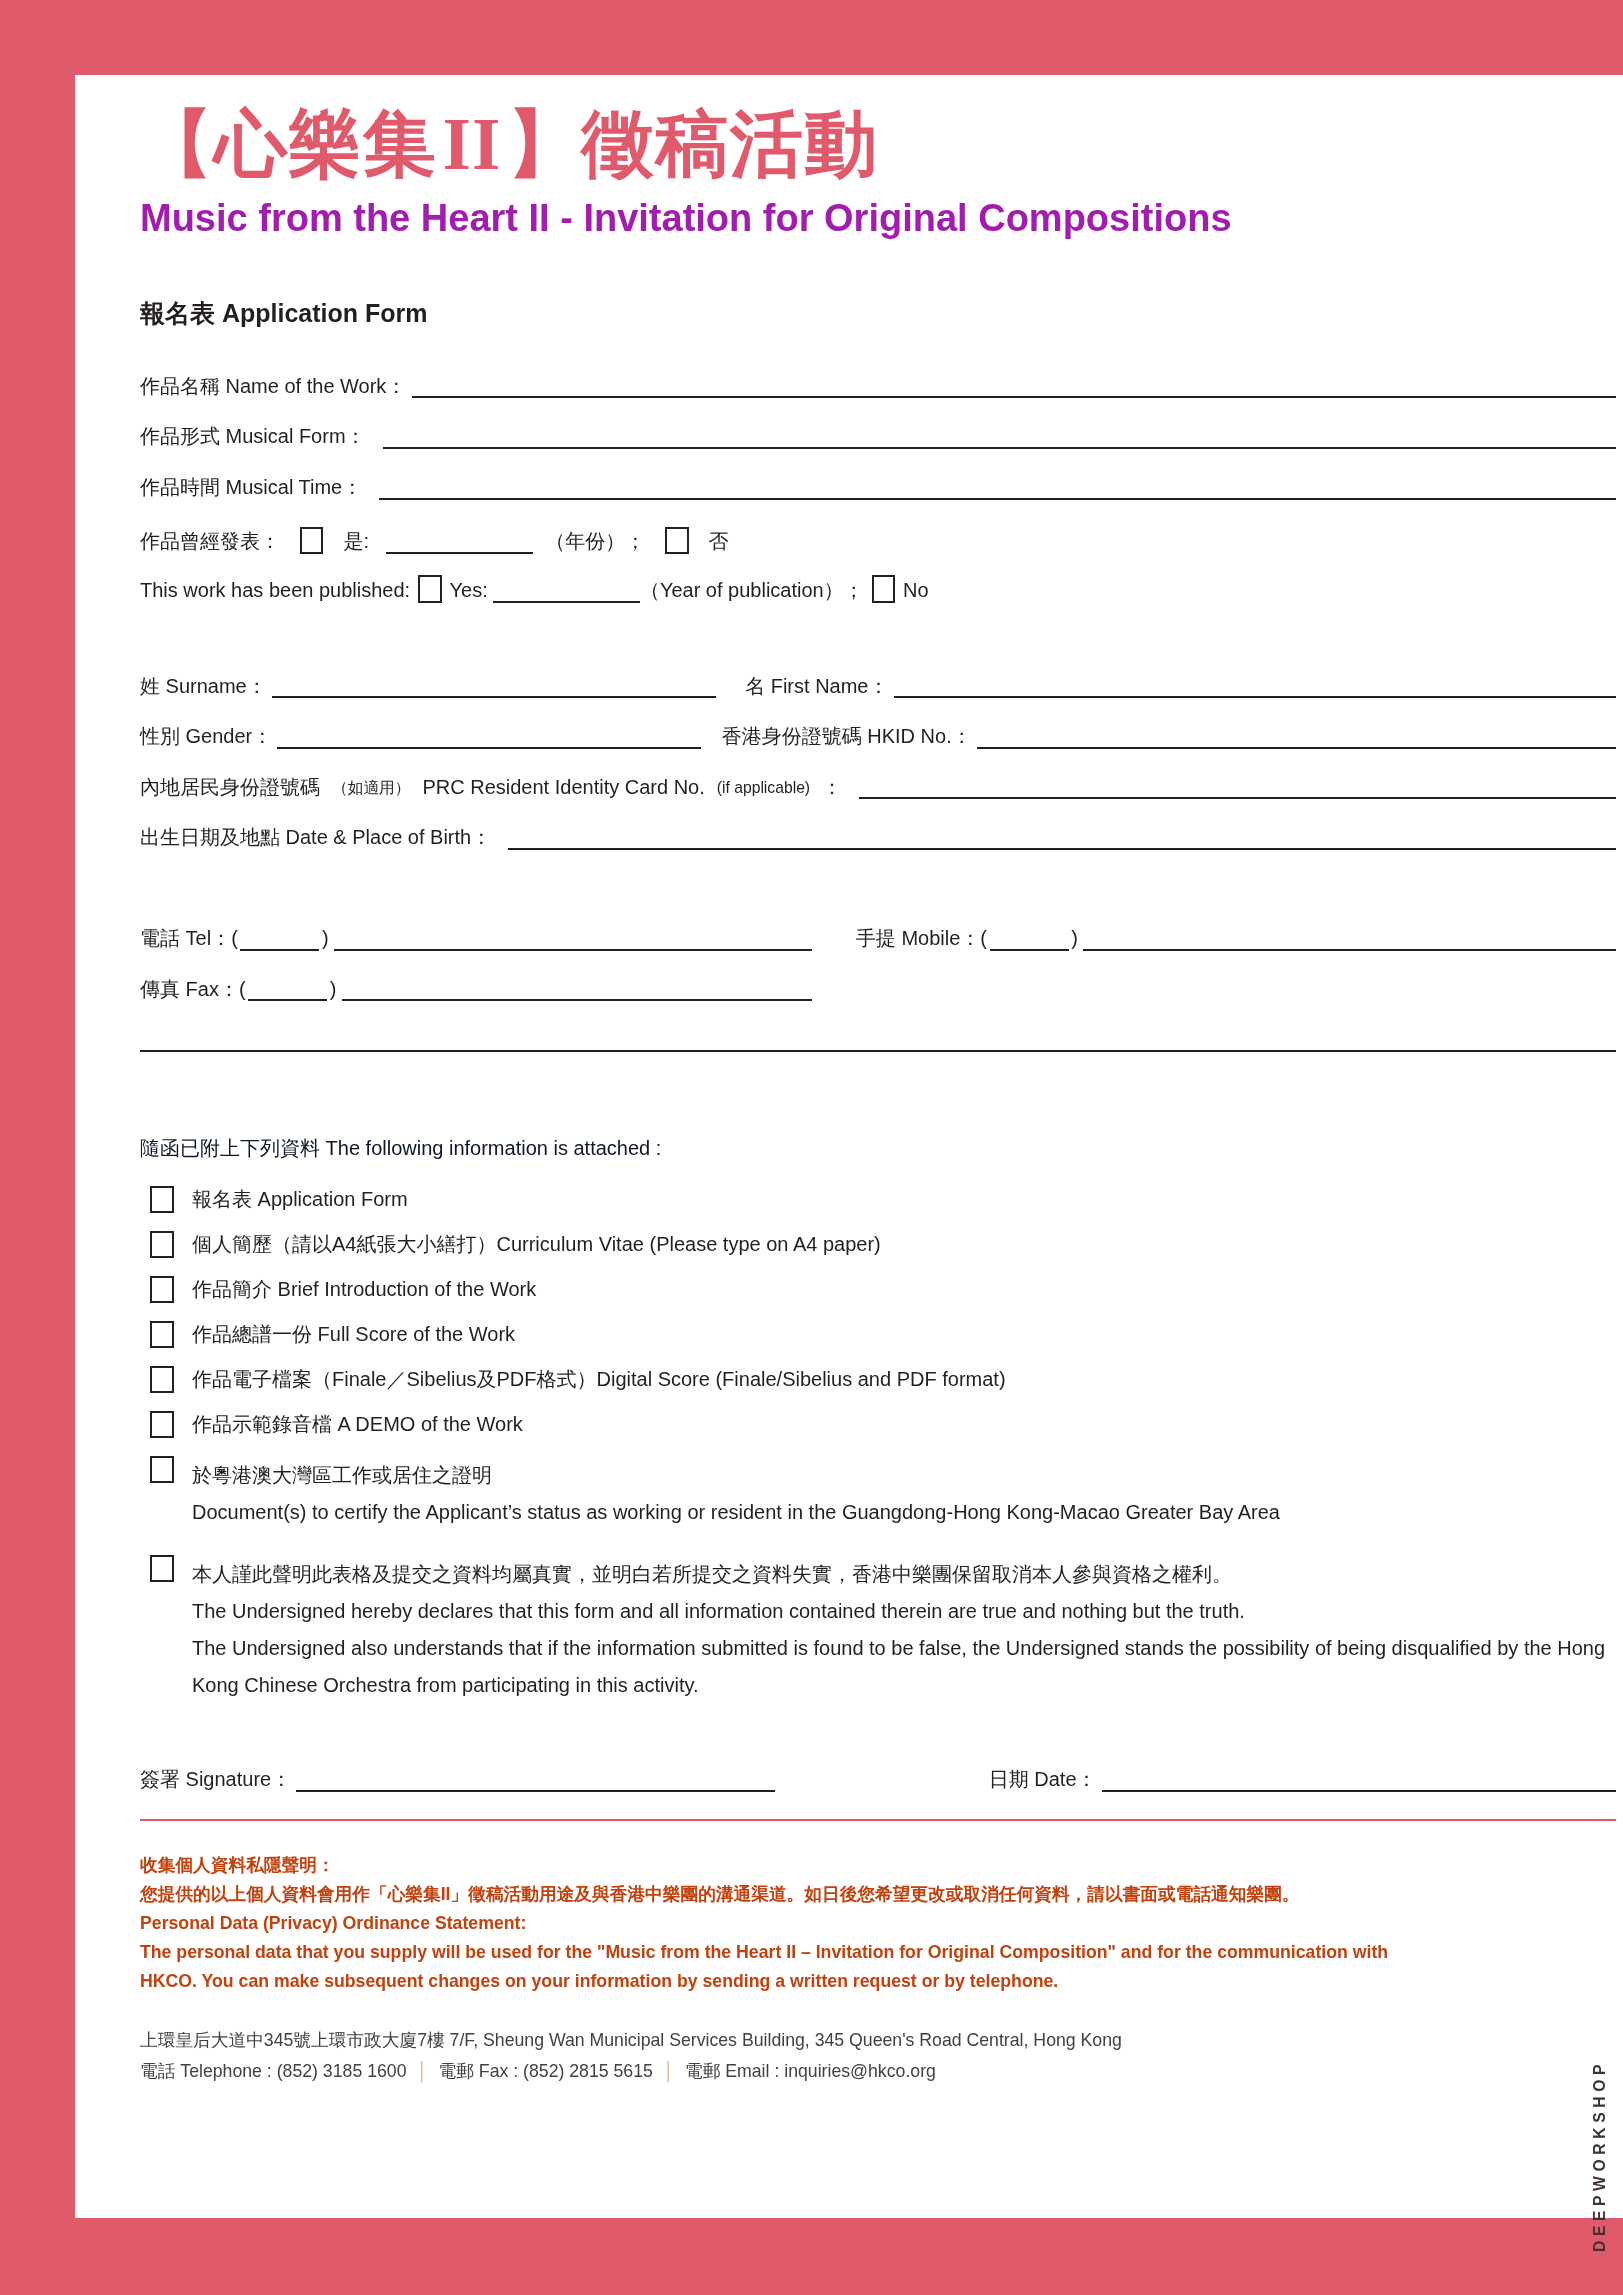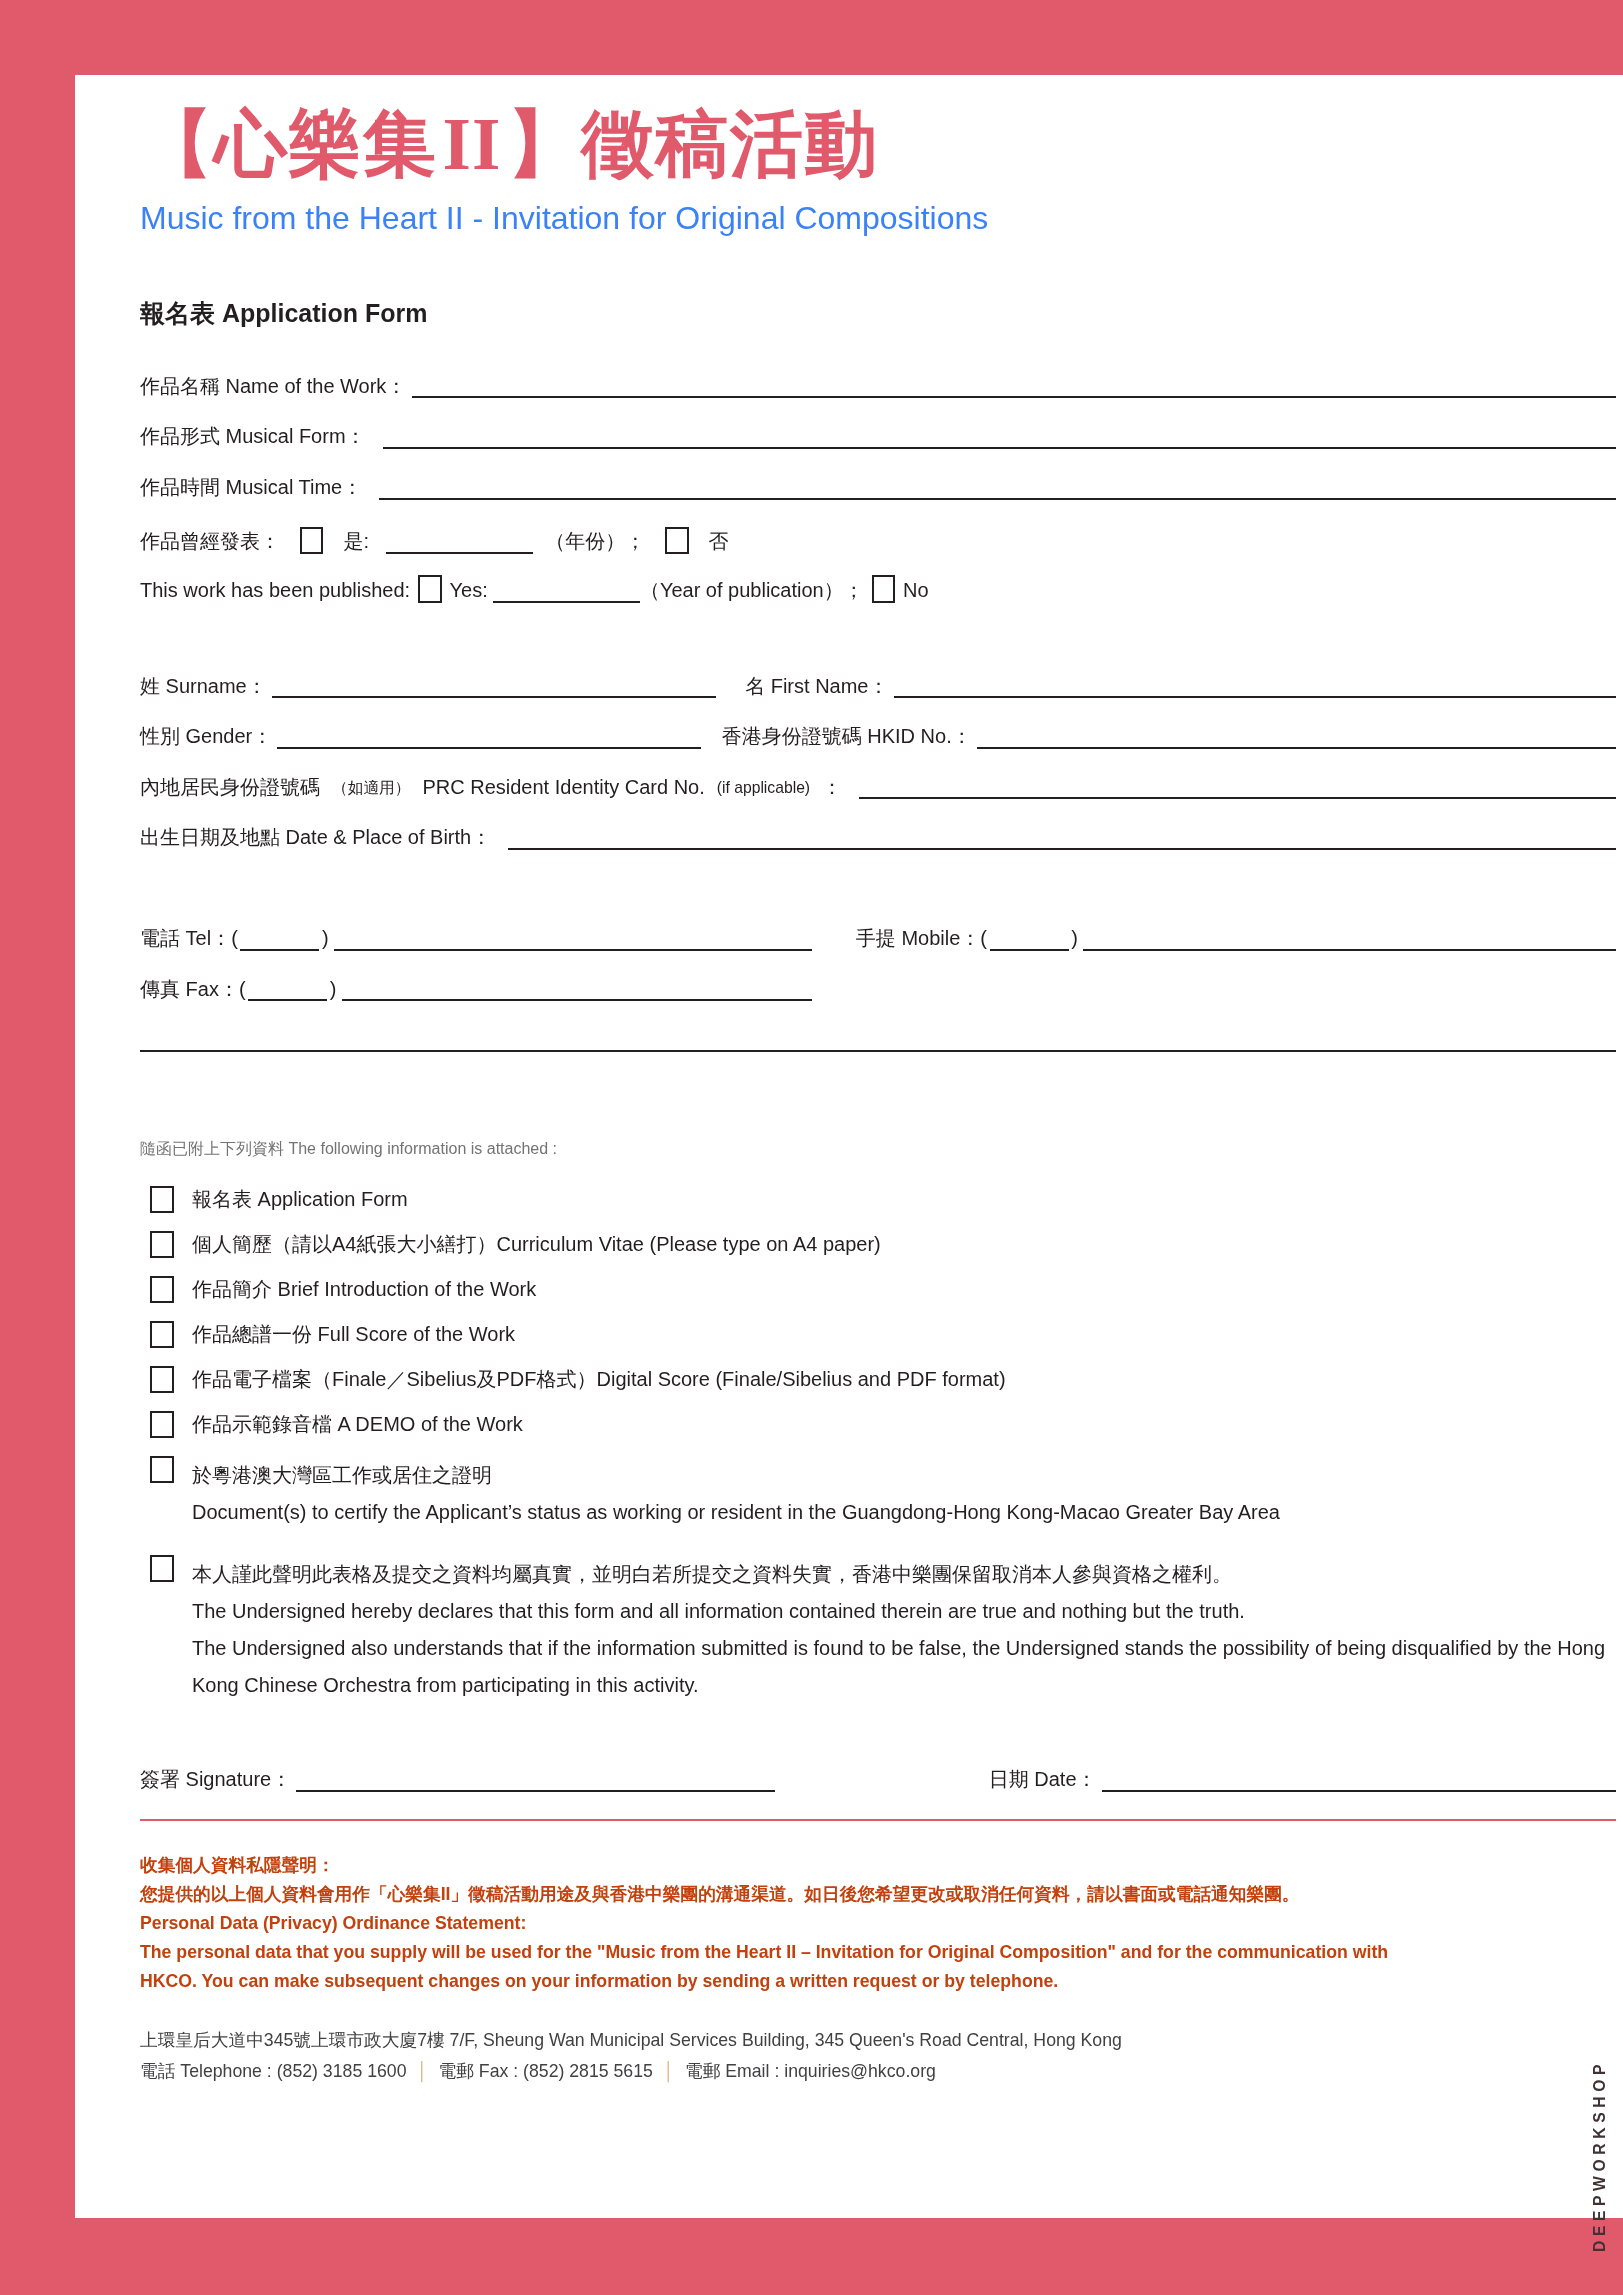--- a/index.html
+++ b/index.html
@@ -12,21 +12,21 @@
   }
   .sheet {
     position:absolute; left:75px; top:75px;
     width:1618px; height:2143px;
     background:#ffffff;
     padding:26px 77px 0 65px;
     overflow:hidden;
   }
   .title { font-size:73px; font-weight:bold; color:#e05a6b; line-height:86px; letter-spacing:1.3px; white-space:nowrap; }
   .title .numeral { font-family:"Liberation Serif", serif; padding:0 5.2px; }
-  .subtitle { font-size:32px; font-weight:normal; color:#3b82f6; margin-top:11.8px; line-height:36px; white-space:nowrap; }
+  .subtitle { font-size:38px; font-weight:bold; color:#a21caf; margin-top:11.8px; line-height:36px; white-space:nowrap; }
   .section-title { font-size:25px; font-weight:bold; color:#231f20; margin-top:62px; line-height:30px; }
 
   .frow { display:flex; align-items:flex-end; font-size:20px; line-height:23.6px; color:#231f20; white-space:nowrap; }
   .lbl { flex:none; }
   .small { font-size:15.7px; }
   .wline { flex:1 1 auto; border-bottom:2px solid #231f20; height:19.6px; margin-left:5.2px; min-width:19.6px; }
   .wline-short { flex:0 0 147px; }
   .wline-paren { flex:0 0 79px; margin-left:2.6px; margin-right:2.6px; }
   .cb { flex:none; display:inline-block; width:23.6px; height:27.5px; border:2px solid #231f20; background:#fff; margin:0 7.9px 0 7.9px; }
   .row2col { display:flex; }
@@ -35,21 +35,21 @@
   .a38 { flex:0 0 38%; } .b-g05 { flex:1 1 auto; margin-left:0.6%; }
   .a45 { flex:0 0 45.5%; } .b-g3 { flex:1 1 auto; margin-left:3%;justify-content:center; }
 
   .g-sm { margin-top:27px;gap:12px; }
   .gp-en { margin-top:21px; }
   .g-block1 { margin-top:47px; }
   .g-block2 { margin-top:72px; }
   .g-block3 { margin-top:77px; }
   .addr2 { margin-top:49px; border-bottom:2px solid #231f20; height:2px; }
 
-  .check-intro { margin-top:84px; font-size:16px; line-height:25px; color:#737373; }
+  .check-intro { margin-top:84px; font-size:20px; line-height:25px; color:#0f172a; }
   .check-item { position:relative; padding-left:52px; font-size:20px; line-height:25px; color:#231f20; margin-top:20px; }
   .check-item.first { margin-top:26px; }
   .check-item.tall { line-height:37px; margin-top:20px; }
   .check-item.decl { margin-top:25px; }
   .cb-abs { position:absolute; left:2.6px; top:-1.3px; }
   .check-sub { white-space:pre-line; }
 
   .sig-row { display:flex; justify-content:space-between; margin-top:64px; }
   .sig-half { display:flex; align-items:flex-end; font-size:20px; line-height:23.6px; color:#231f20; white-space:nowrap; }
   .sig-a { width:43%; } .sig-b { width:42.5%; }

